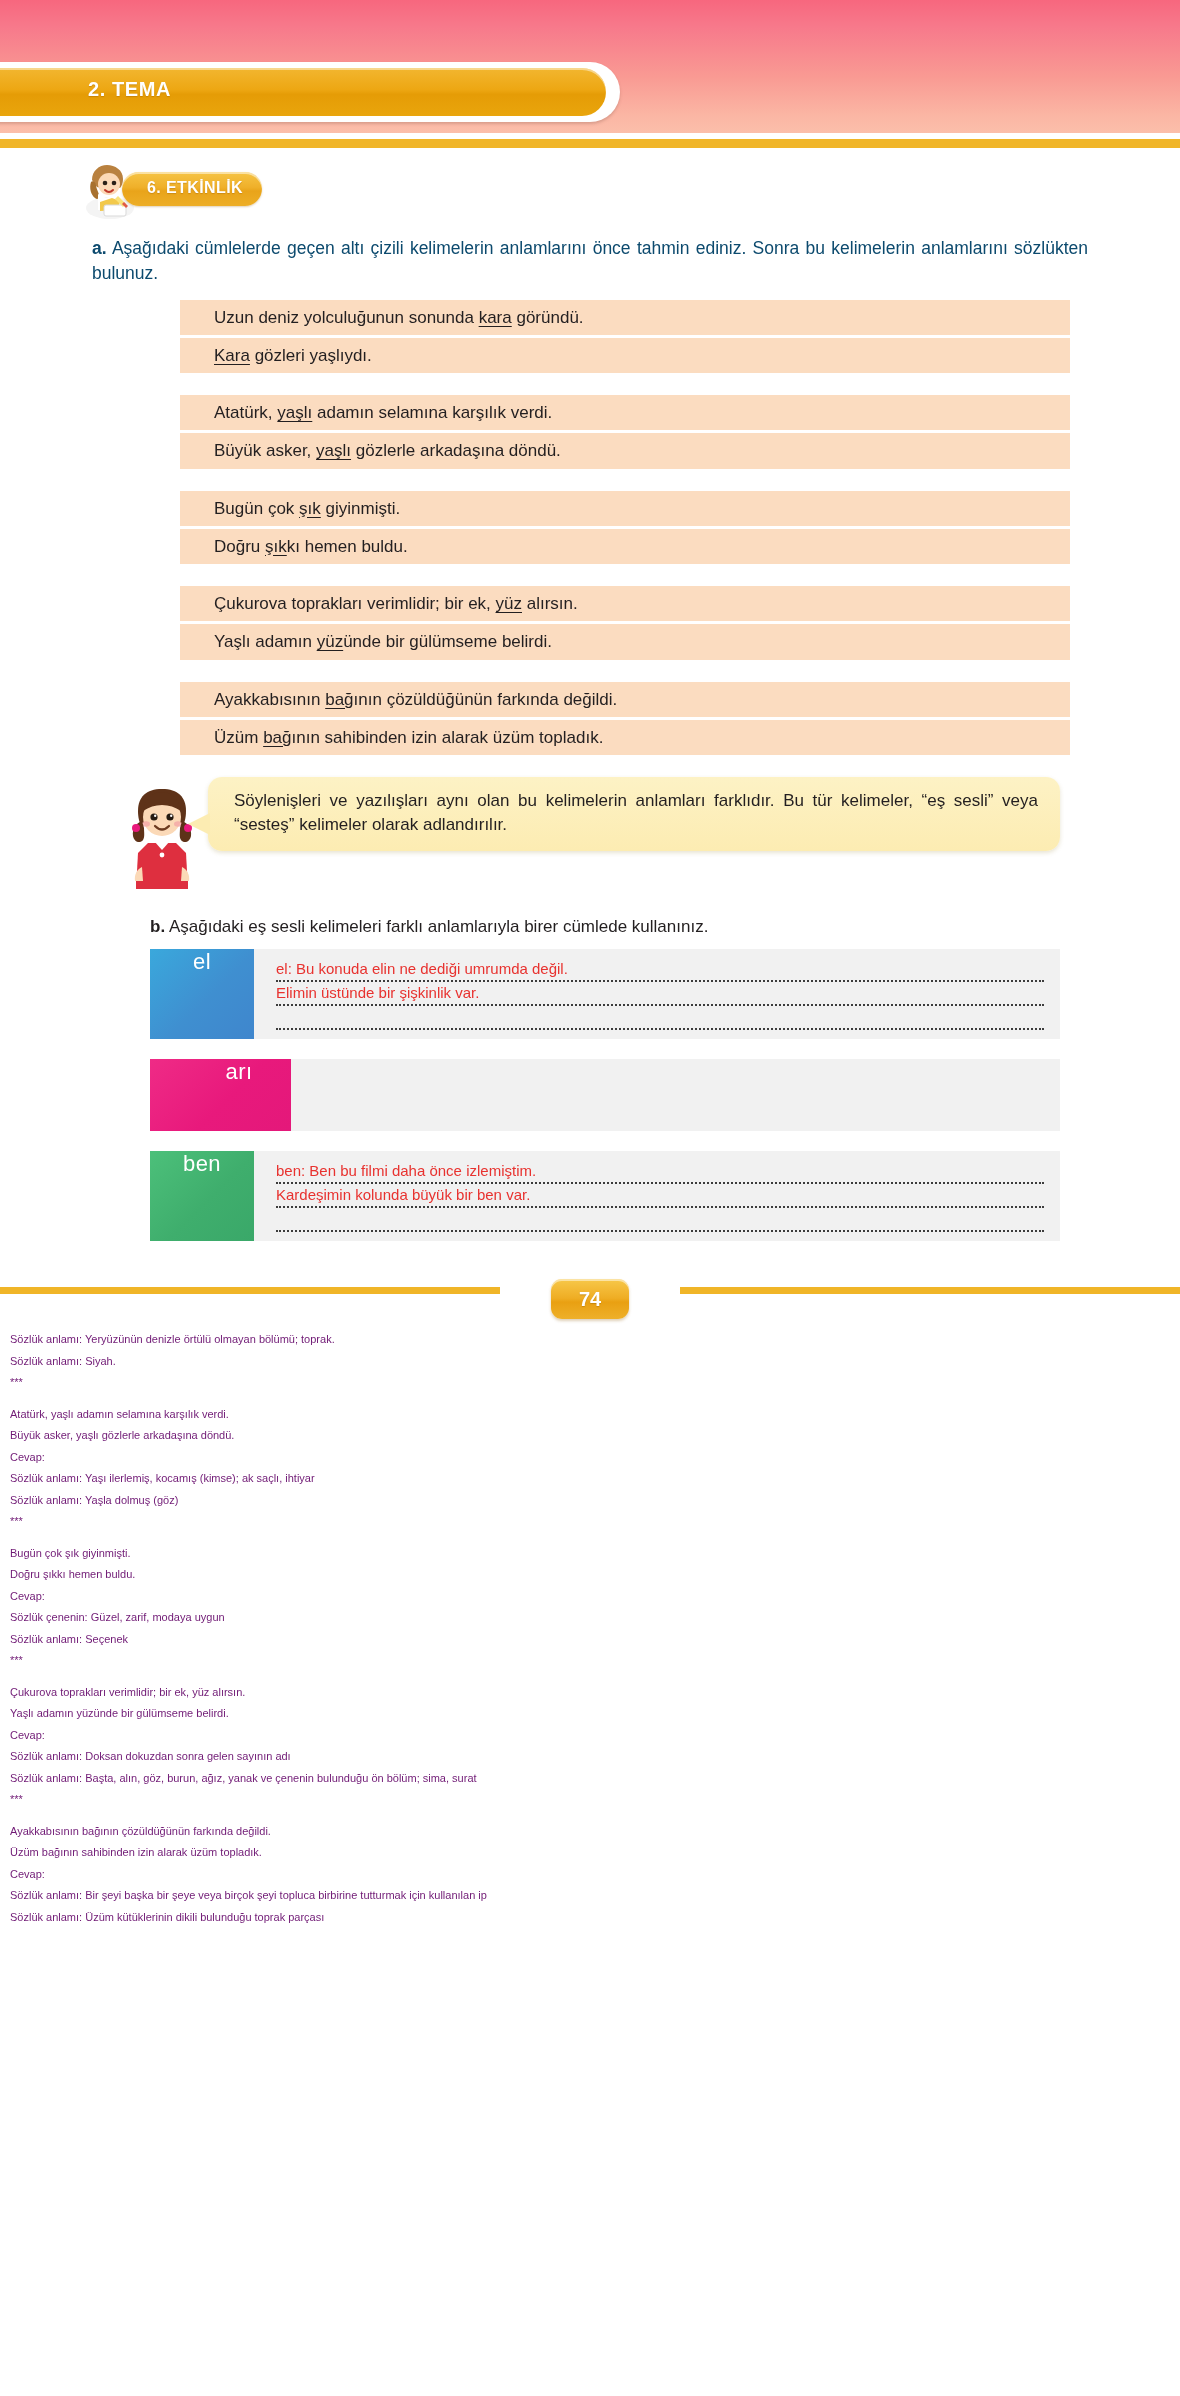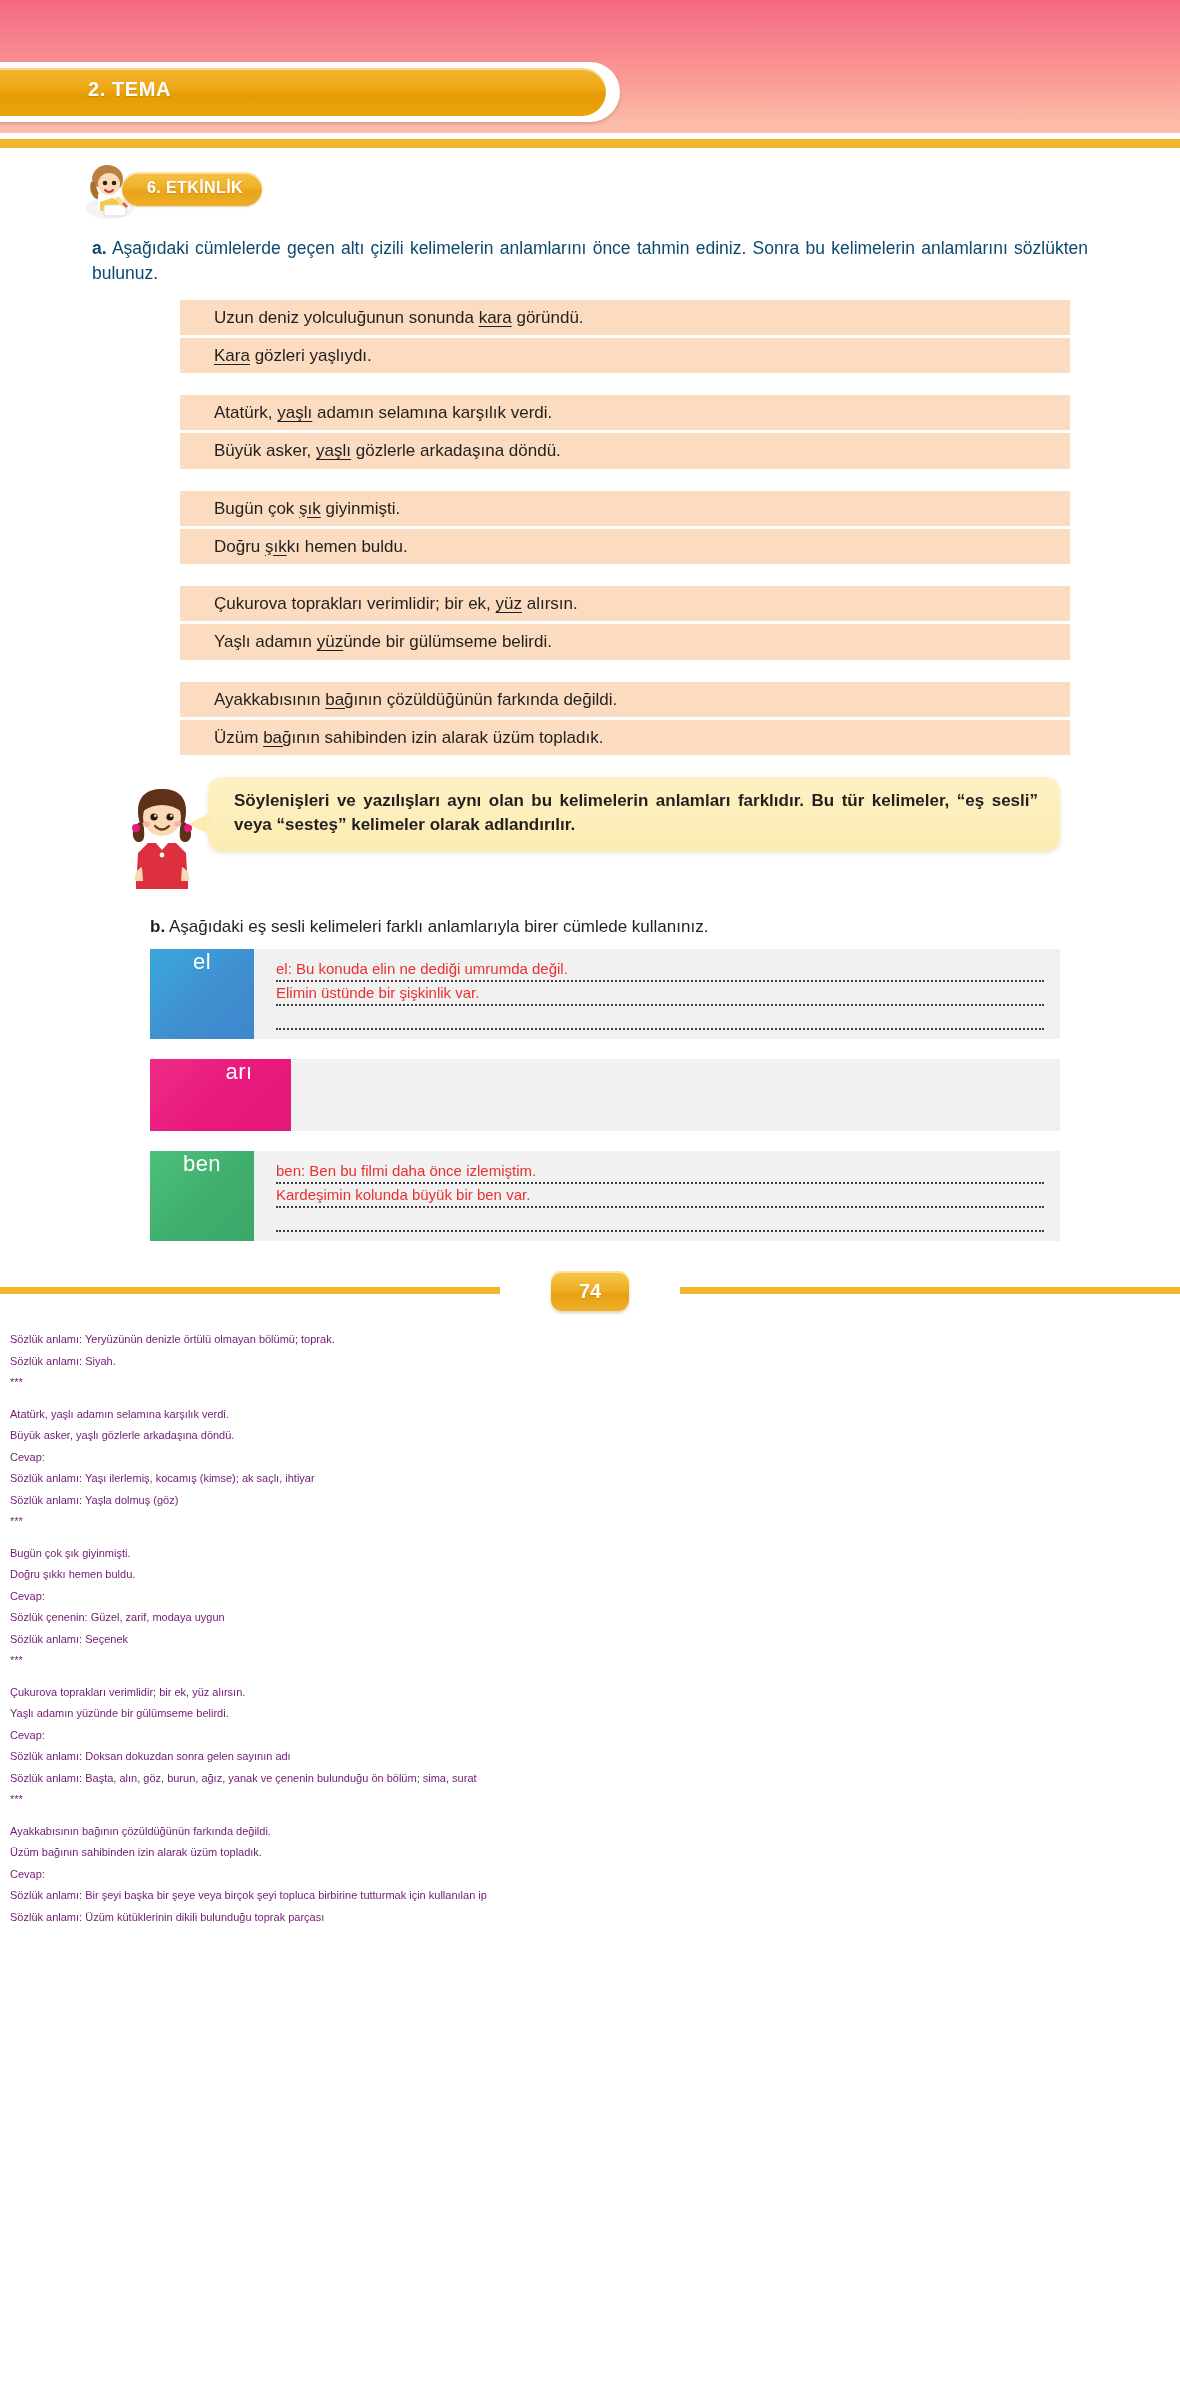--- a/index.html
+++ b/index.html
@@ -139,21 +139,20 @@
     position:relative;
     margin:0 120px 0 208px;
     background:linear-gradient(180deg,#fdf2c5 0%,#fcecb2 100%);
     border-radius:14px;
     padding:12px 22px 14px 26px;
     font-size:17px;
     line-height:1.42;
     color:#231f20;
     box-shadow:0 2px 4px rgba(150,130,60,.22);
     text-align:justify;
-    font-weight:bold;
   }
   .bubble:before{
     content:"";
     position:absolute;
     left:-20px; top:36px;
     width:0;height:0;
     border-top:11px solid transparent;
     border-bottom:11px solid transparent;
     border-right:22px solid #fcecb2;
   }
@@ -218,21 +217,21 @@
     background:#f0b528;
   }
   .rule-right{
     position:absolute;
     right:0; top:26px;
     width:500px; height:7px;
     background:#f0b528;
   }
   .pagenum{
     position:absolute;
-    left:50%; top:10px;
+    left:50%; top:18px;
     transform:translateX(-50%);
     width:78px; height:40px;
     background:linear-gradient(180deg,#f7c84a 0%,#efad24 48%,#e9a012 58%,#eeb02a 100%);
     border-radius:11px;
     box-shadow:inset 0 2px 0 rgba(255,255,255,.5),0 2px 3px rgba(150,100,20,.3);
     display:flex; align-items:center; justify-content:center;
     color:#ffffff; font-weight:700; font-size:20px;
     text-shadow:0 1px 1px rgba(150,95,5,.4);
   }
 

